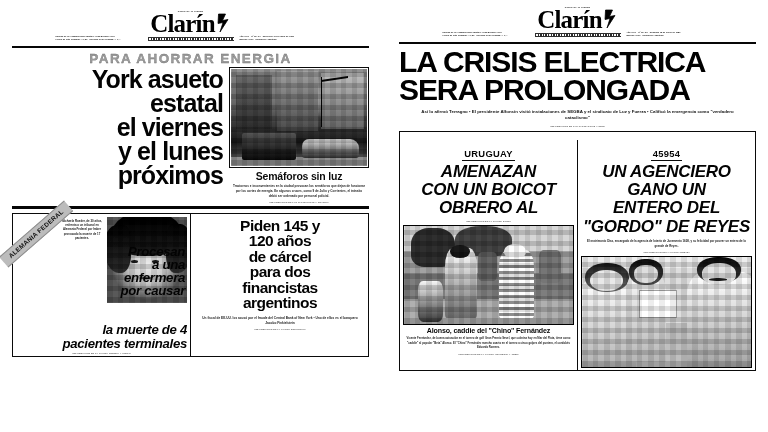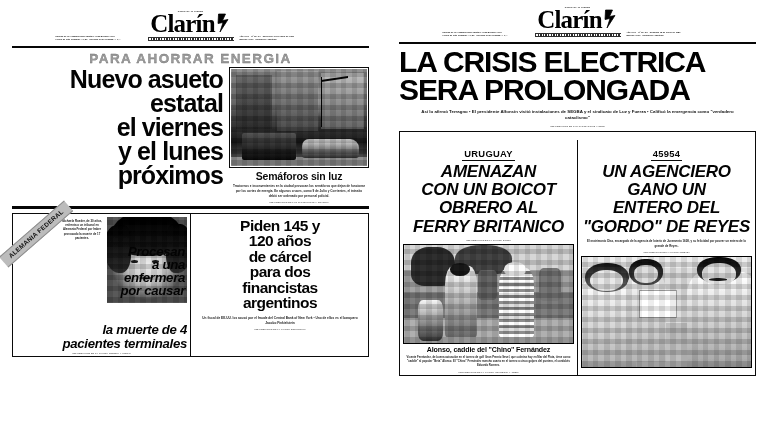--- a/index.html
+++ b/index.html
@@ -430,21 +430,21 @@
         <div>Buenos Aires - República Argentina</div>
       </div>
     </div>
 
     <div class="rule-thick"></div>
 
     <div class="kicker-gray">PARA AHORRAR ENERGIA</div>
 
     <div class="lead-block">
       <div class="lead-head">
-        <span>Nuevo asueto</span>
+        <span>York asueto</span>
         <span>estatal</span>
         <span>el viernes</span>
         <span>y el lunes</span>
         <span>próximos</span>
       </div>
       <div class="lead-photo-col">
         <div class="photo-frame">
           <div class="photo street">
             <div class="ph ph-street">
               <div class="b1"></div>
@@ -546,21 +546,20 @@
     <div class="r-grid">
 
       <div class="r-col first">
         <div class="r-label-wrap">
           <div class="r-label">URUGUAY</div>
         </div>
         <div class="r-head">
           <span>AMENAZAN</span>
           <span>CON UN BOICOT</span>
           <span>OBRERO AL</span>
-          <span>FERRY BRITANICO</span>
         </div>
         <div class="cap-ref">(INFORMACION EN LA PAGINA DOCE)</div>
         <div class="r-photo">
           <div class="ph ph-golf">
             <div class="tree1"></div>
               <div class="tree2"></div>
             <div class="bg1"></div>
               <div class="bg2"></div>
             <div class="p1"></div>
               <div class="p1h"></div>

